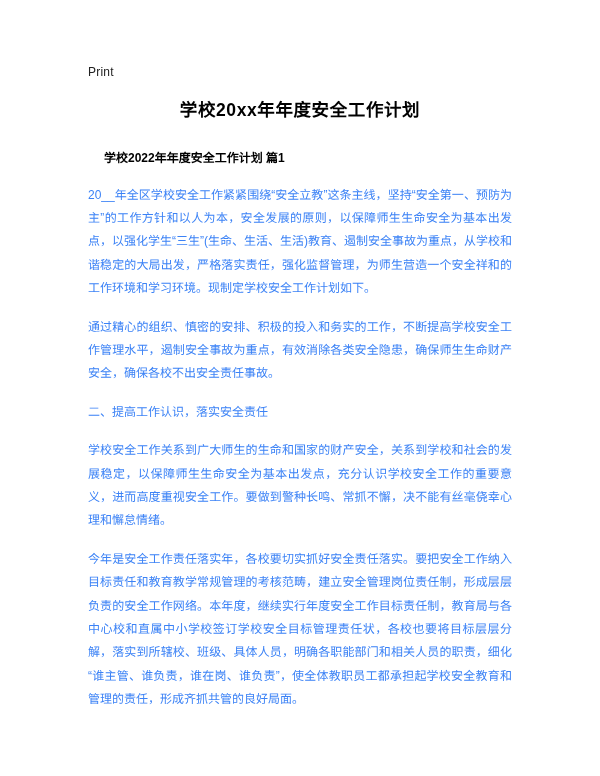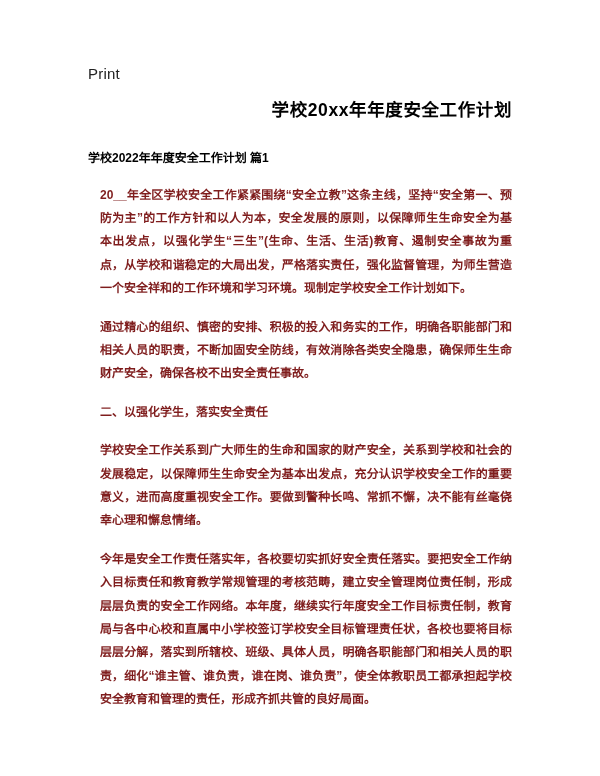--- a/index.html
+++ b/index.html
@@ -20,61 +20,60 @@
     width: 600px;
     height: 776px;
     background: #ffffff;
     box-sizing: border-box;
     padding: 0;
   }
   .print-bar {
     position: absolute;
     top: 66px;
     left: 88px;
-    font-size: 15px;
+    font-size: 12px;
     color: #222222;
     letter-spacing: 0.2px;
     line-height: 1;
   }
   .doc-body {
     position: absolute;
     top: 98px;
     left: 88px;
     width: 424px;
   }
   h1.doc-title {
     font-size: 17.5px;
     font-weight: bold;
-    text-align: right;
+    text-align: center;
     margin: 0 0 26px 0;
     letter-spacing: 0.6px;
     line-height: 1.4;
     color: #000000;
   }
   .subtitle {
     font-size: 12px;
     margin: 0 0 18px 0;
     line-height: 1.6;
     color: #000000;
   }
   .section-heading {
     font-size: 12px;
     font-weight: bold;
-    margin: 0 0 16px 0;
+    margin: 0 0 16px 16px;
     line-height: 1.6;
     color: #000000;
   }
   p.para {
     font-size: 12px;
     line-height: 1.95;
-    margin: 0 0 15px 12px;
+    margin: 0 0 15px 0;
     text-align: justify;
     text-justify: inter-ideograph;
-    color: #7f1d1d;
-    font-weight: bold;
+    color: #3b82f6;
   }
   p.para.heading-inline {
     font-size: 12px;
     margin-bottom: 15px;
   }
   p.para:last-child {
     margin-bottom: 0;
   }
 </style>
 </head>
@@ -85,20 +84,20 @@
   <div class="print-bar">Print</div>
 
   <div class="doc-body">
 
     <h1 class="doc-title">学校20xx年年度安全工作计划</h1>
 
 
     <div class="section-heading">学校2022年年度安全工作计划 篇1</div>
 
     <p class="para">20__年全区学校安全工作紧紧围绕“安全立教”这条主线，坚持“安全第一、预防为主”的工作方针和以人为本，安全发展的原则，以保障师生生命安全为基本出发点，以强化学生“三生”(生命、生活、生活)教育、遏制安全事故为重点，从学校和谐稳定的大局出发，严格落实责任，强化监督管理，为师生营造一个安全祥和的工作环境和学习环境。现制定学校安全工作计划如下。</p>
-    <p class="para">通过精心的组织、慎密的安排、积极的投入和务实的工作，明确各职能部门和相关人员的职责，不断加固安全防线，有效消除各类安全隐患，确保师生生命财产安全，确保各校不出安全责任事故。</p>
-    <p class="para heading-inline">二、以强化学生，落实安全责任</p>
+    <p class="para">通过精心的组织、慎密的安排、积极的投入和务实的工作，不断提高学校安全工作管理水平，遏制安全事故为重点，有效消除各类安全隐患，确保师生生命财产安全，确保各校不出安全责任事故。</p>
+    <p class="para heading-inline">二、提高工作认识，落实安全责任</p>
     <p class="para">学校安全工作关系到广大师生的生命和国家的财产安全，关系到学校和社会的发展稳定，以保障师生生命安全为基本出发点，充分认识学校安全工作的重要意义，进而高度重视安全工作。要做到警种长鸣、常抓不懈，决不能有丝毫侥幸心理和懈怠情绪。</p>
     <p class="para">今年是安全工作责任落实年，各校要切实抓好安全责任落实。要把安全工作纳入目标责任和教育教学常规管理的考核范畴，建立安全管理岗位责任制，形成层层负责的安全工作网络。本年度，继续实行年度安全工作目标责任制，教育局与各中心校和直属中小学校签订学校安全目标管理责任状，各校也要将目标层层分解，落实到所辖校、班级、具体人员，明确各职能部门和相关人员的职责，细化“谁主管、谁负责，谁在岗、谁负责”，使全体教职员工都承担起学校安全教育和管理的责任，形成齐抓共管的良好局面。</p>
 
   </div>
 
 </div>
 
 </body></html>

